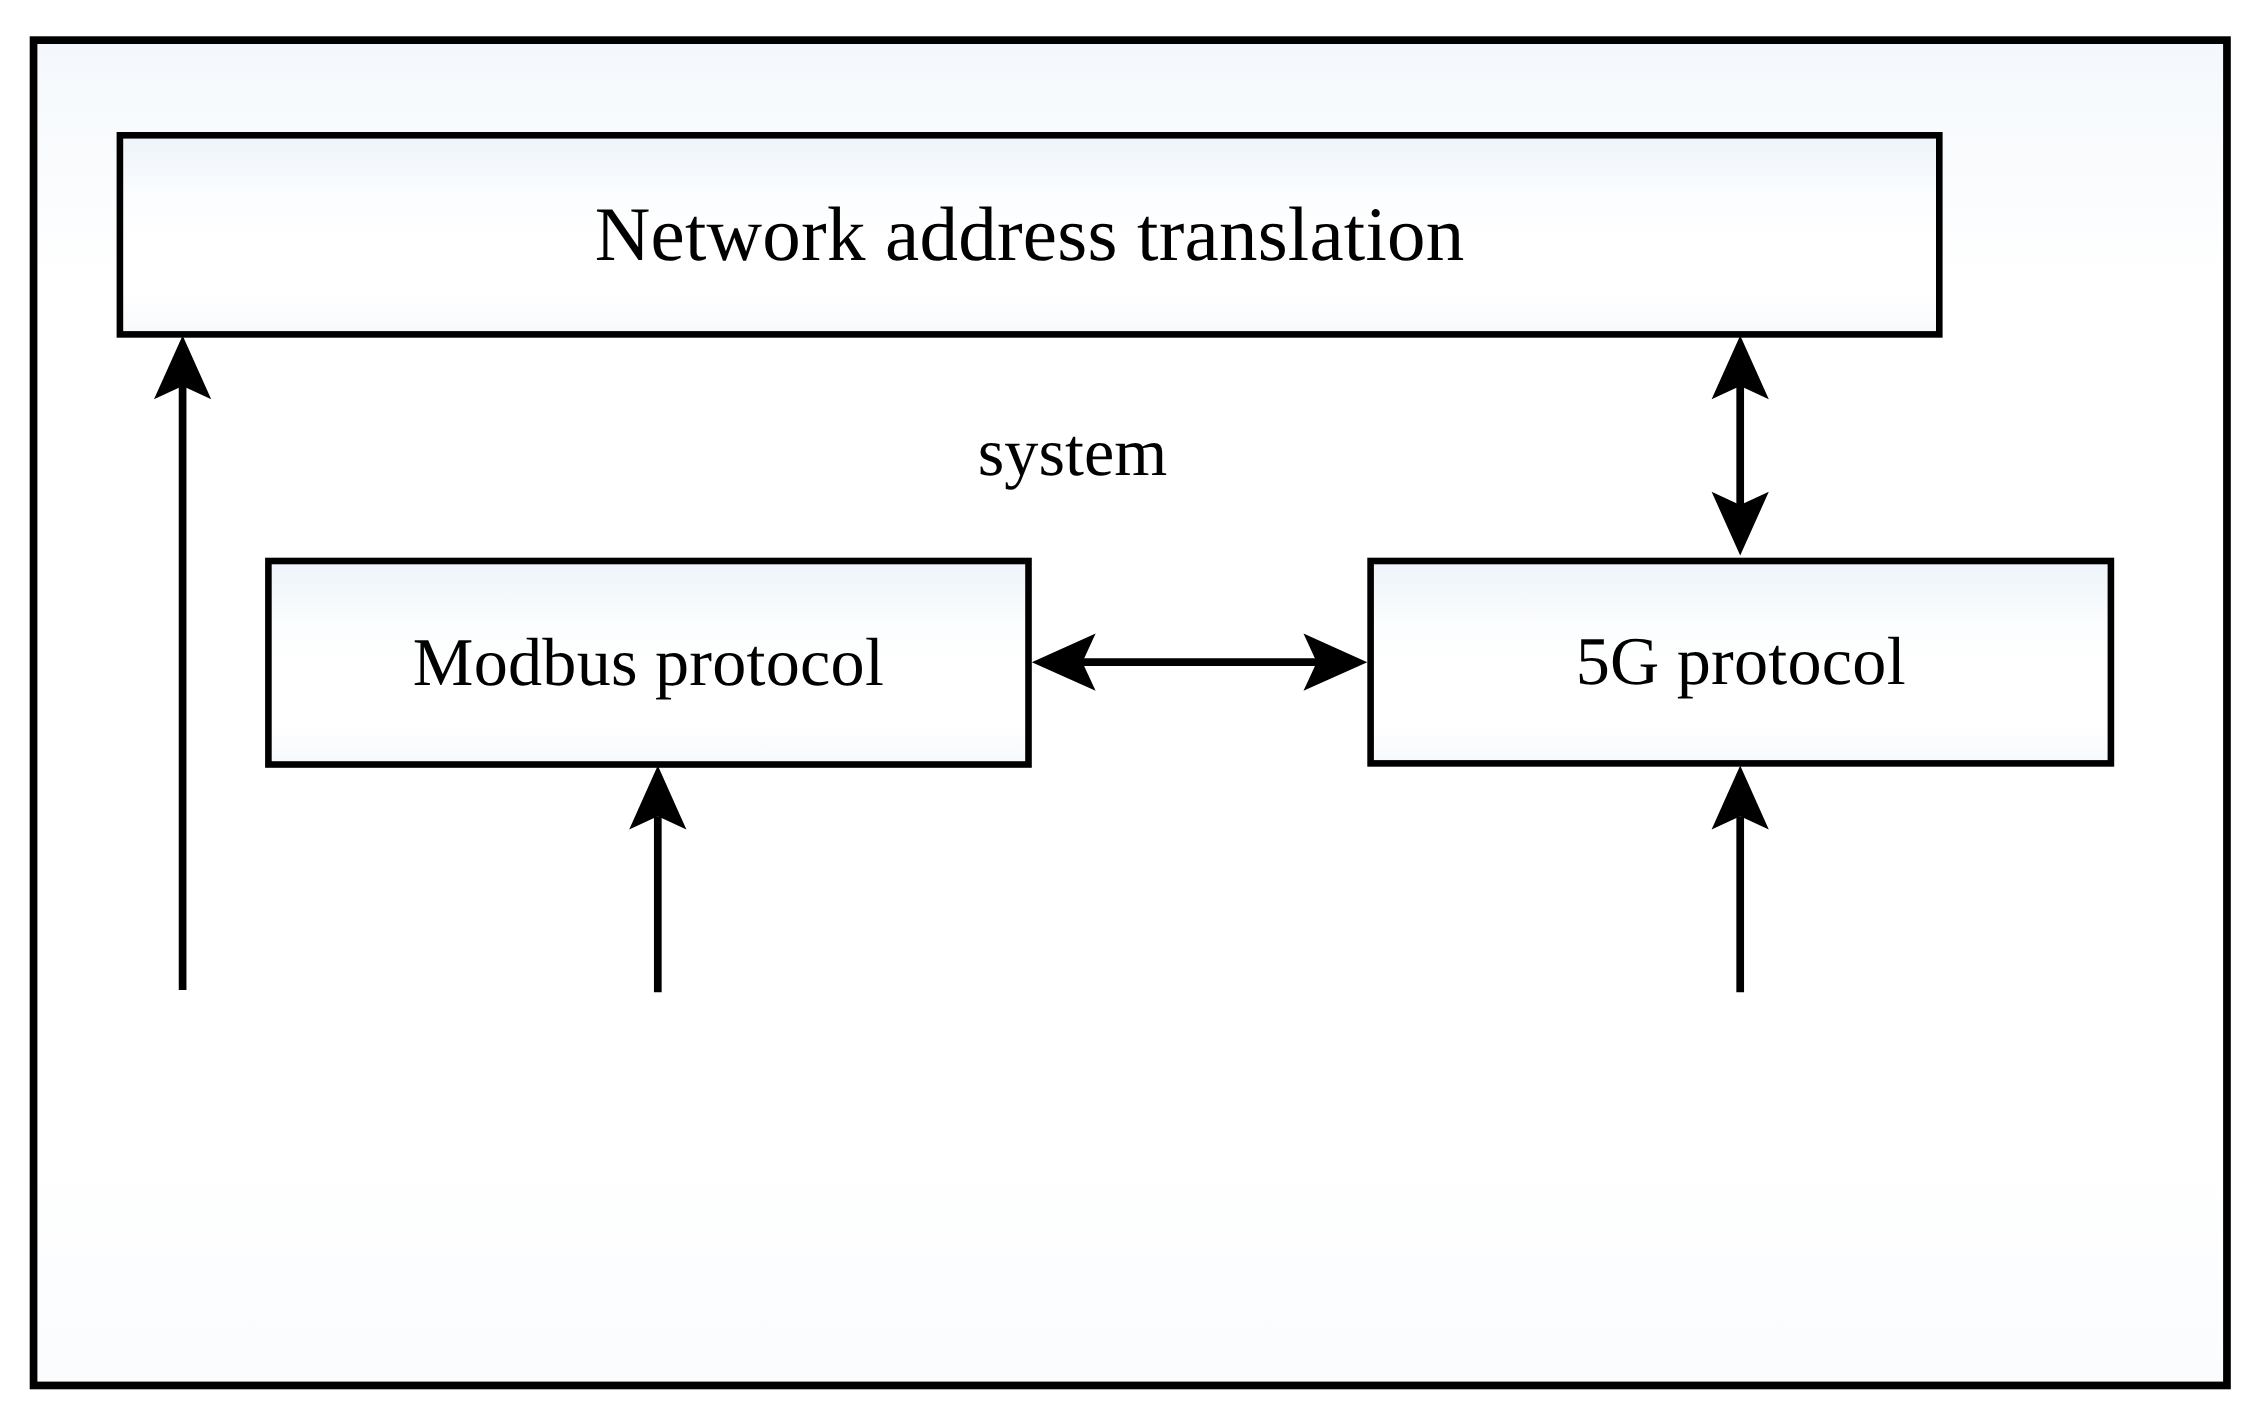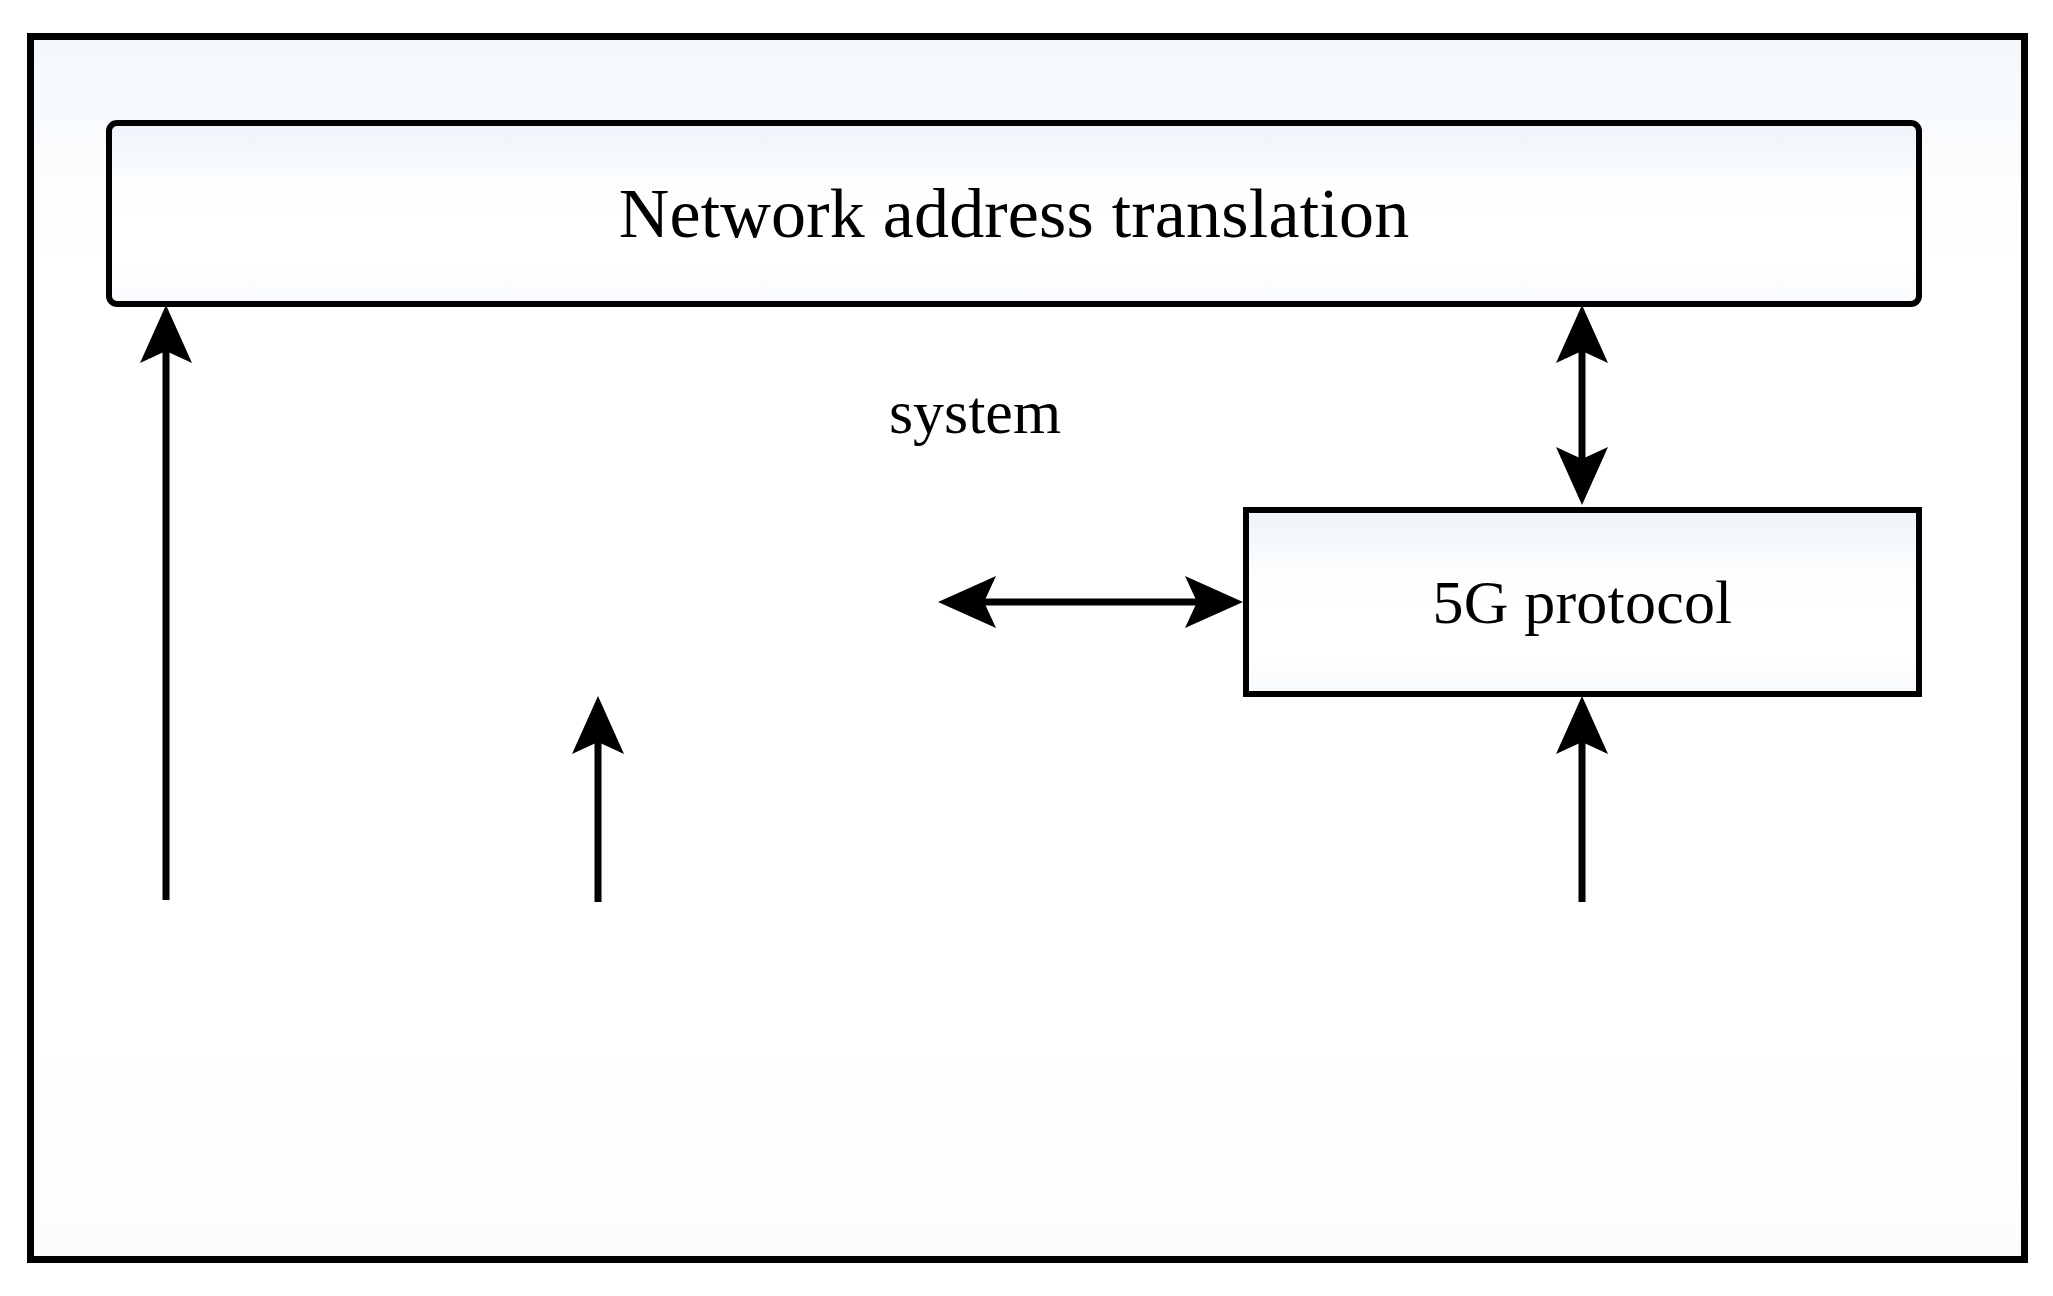--- a/index.html
+++ b/index.html
@@ -43,23 +43,22 @@
     z-index: 3;
   }
   .node-label {
     display: block;
     white-space: nowrap;
     letter-spacing: 0.2px;
   }
   #node-nat {
     left: 106px;
     top: 120px;
-    width: 1816px;
+    width: 1660px;
     height: 187px;
-    border-radius: 11px;
   }
   #node-nat .node-label { font-size: 70px; }
   #node-modbus {
     left: 241px;
     top: 507px;
     width: 697px;
     height: 191px;
   }
   #node-modbus .node-label { font-size: 62px; }
   #node-5g {
@@ -137,20 +136,23 @@
     <g>
       <line x1="1582" y1="902" x2="1582" y2="742"></line>
       <polygon points="1582,696 1556,754 1582,742 1608,754"></polygon>
     </g>
   </svg>
 
   <div id="node-nat" class="node">
     <span class="node-label">Network address translation</span>
   </div>
 
+  <div id="node-modbus" class="node">
+    <span class="node-label">Modbus protocol</span>
+  </div>
 
   <div id="node-5g" class="node">
     <span class="node-label">5G protocol</span>
   </div>
 
 
   <div id="caption-adaptation">
     <div>system</div>
   </div>
 

